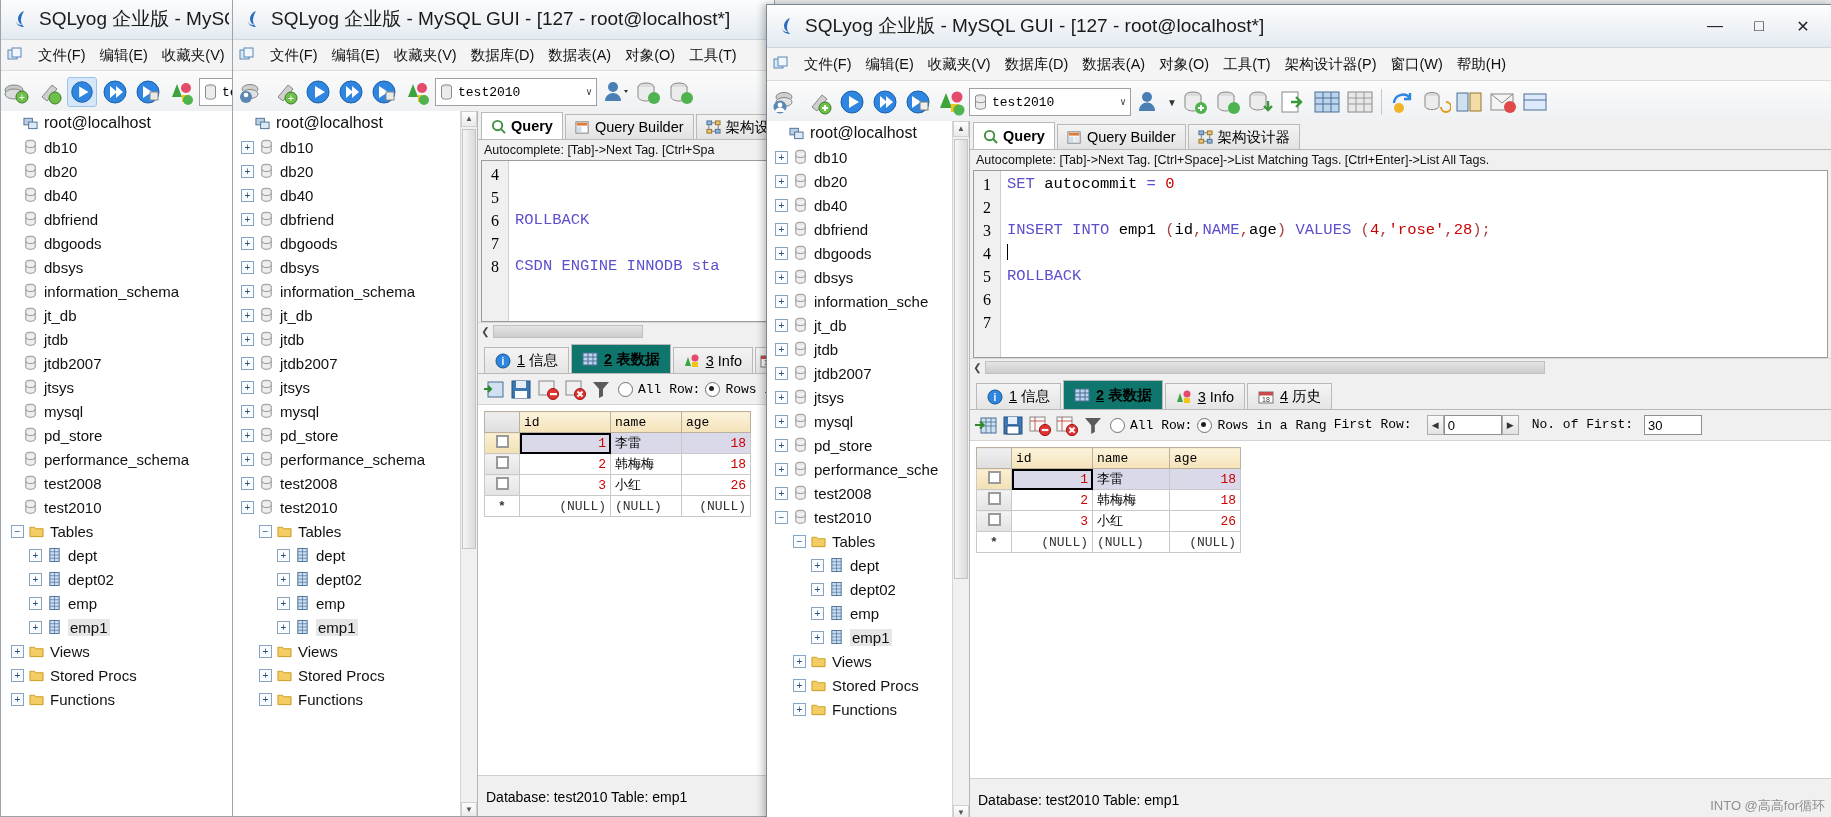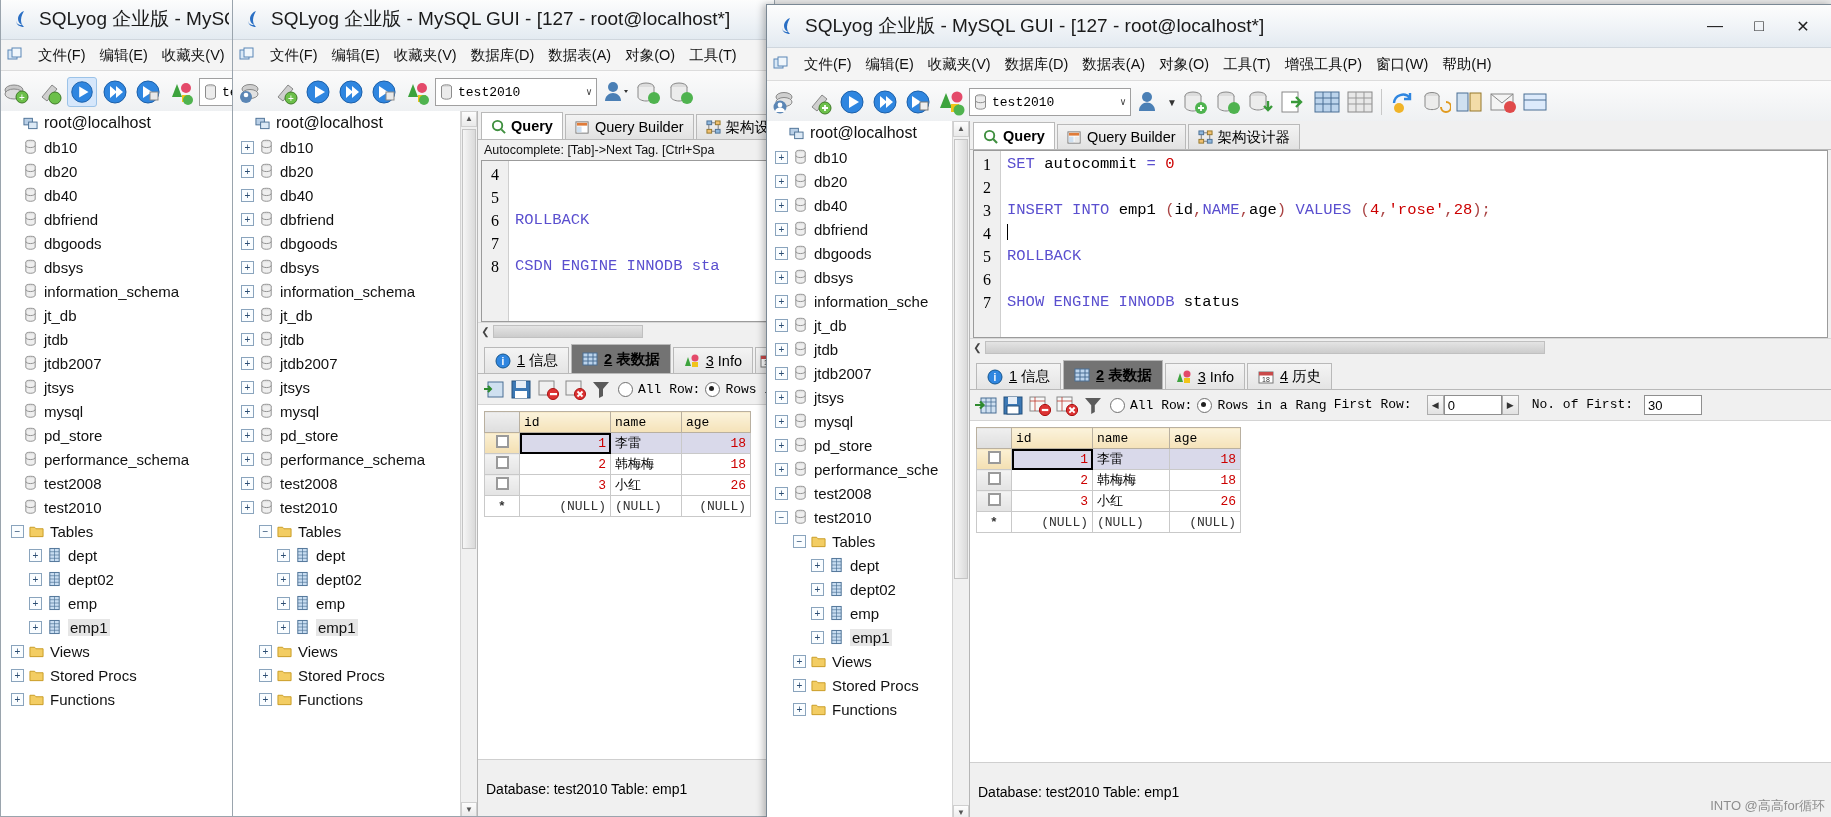--- a/index.html
+++ b/index.html
@@ -69,21 +69,21 @@
   .pun{color:#aa4444;}
   .id{color:#000;}
   .caret{display:inline-block;width:1px;height:16px;background:#000;vertical-align:-3px;}
   .hscroll{height:17px;background:#f0f0f0;border-top:1px solid #d8d8d8;display:flex;align-items:center;}
   .hscroll .lf{width:15px;text-align:center;font-size:10px;color:#444;}
   .hscroll .hthumb{height:13px;background:linear-gradient(#e4e4e4,#cccccc);border:1px solid #c0c0c0;box-sizing:border-box;}
 
   .rtabs{display:flex;align-items:flex-end;height:30px;background:#f0f0f0;padding-left:6px;border-bottom:1px solid #b9b9b9;margin-top:3px;}
   .rtab{display:flex;align-items:center;gap:6px;height:25px;padding:0 10px;font-size:14.5px;
     border:1px solid #b9b9b9;border-bottom:none;background:linear-gradient(#f4f4f4,#e4e4e4);margin-right:2px;white-space:nowrap;}
-  .rtab.active{background:#737373;height:28px;font-weight:bold;}
+  .rtab.active{background:#0f766e;height:28px;font-weight:bold;}
   .rtab .ti{width:16px;height:16px;flex:0 0 auto;}
   .rtab u{text-decoration:underline;}
 
   .gridbar{height:30px;display:flex;align-items:center;gap:5px;padding:0 5px;background:#f0f0f0;border-bottom:1px solid #d4d4d4;}
   .gb{width:22px;height:21px;flex:0 0 auto;}
   .radio{width:13px;height:13px;border:1px solid #707070;border-radius:50%;background:#fff;display:inline-block;position:relative;flex:0 0 auto;}
   .radio.on::after{content:"";position:absolute;left:3px;top:3px;width:5px;height:5px;border-radius:50%;background:#222;}
   .gmono{font-family:"Liberation Mono",monospace;font-size:13px;white-space:nowrap;}
   .spin{display:flex;align-items:center;}
   .spin .ar{width:17px;height:20px;background:linear-gradient(#fafafa,#e2e2e2);border:1px solid #adadad;box-sizing:border-box;
@@ -96,21 +96,21 @@
   table.grid td{border:1px solid #c9c9c9;padding:1px 4px;height:18px;}
   td.chk{background:linear-gradient(#f3f3f3,#e3e3e3);text-align:center;padding:0;}
   td.chk .cb{width:13px;height:13px;border:2px solid #9a9a9a;background:#fff;display:inline-block;box-sizing:border-box;}
   td.chk.first{background:linear-gradient(#fbf0d3,#f3dfb2);}
   td.num{text-align:right;}
   tr.selrow td{background:#d9d9ea;}
   td.curcell{outline:2px solid #000;outline-offset:-2px;background:#d3d3e6;}
   tr.nullrow td{color:#333;background:#fff;}
   td.star{text-align:center;background:linear-gradient(#f3f3f3,#e3e3e3);font-weight:bold;}
 
-  .statusbar{height:26px;display:flex;align-items:center;padding:16px 8px;font-size:14px;
+  .statusbar{height:26px;display:flex;align-items:center;padding:8px 8px;font-size:14px;
     background:#f0f0f0;border-top:1px solid #cfcfcf;white-space:nowrap;}
   .wm{position:absolute;right:6px;bottom:4px;font-size:13px;color:#8e8e8e;}
   .clip{overflow:hidden;}
 </style>
 </head>
 <body>
 
 <div class="win" id="win1" style="left:0px;top:-2px;width:236px;height:819px;">
   <div class="titlebar">
     <svg class="tlogo" viewBox="0 0 20 20">
@@ -858,21 +858,21 @@
         <rect x="1" y="3" width="9" height="9" fill="#d9e8f6" stroke="#5b86b5"></rect>
         <rect x="5" y="1" width="9" height="9" fill="#f0f6fb" stroke="#5b86b5"></rect>
       </svg>
     <span class="mi">文件(F)</span>
     <span class="mi">编辑(E)</span>
     <span class="mi">收藏夹(V)</span>
     <span class="mi">数据库(D)</span>
     <span class="mi">数据表(A)</span>
     <span class="mi">对象(O)</span>
     <span class="mi">工具(T)</span>
-    <span class="mi">增强工具(P)</span>
+    <span class="mi">架构设计器(P)</span>
     <span class="mi">窗口(W)</span>
     <span class="mi">帮助(H)</span>
   </div>
   <div class="toolbar">
     <svg class="tb" viewBox="0 0 30 30">
         <ellipse cx="13" cy="10" rx="8" ry="4.5" fill="#cfcfcf" stroke="#888"></ellipse>
         <ellipse cx="13" cy="15" rx="8" ry="4.5" fill="#e2e2e2" stroke="#888"></ellipse>
         <circle cx="9" cy="20" r="6.5" fill="#5b86b5"></circle>
         <circle cx="9" cy="18" r="2.4" fill="#fff"></circle>
         <path d="M4 25c0-3 2.4-4.5 5-4.5s5 1.5 5 4.5z" fill="#fff"></path>
@@ -1214,39 +1214,39 @@
           <svg class="ti" viewBox="0 0 16 16">
               <rect x="1" y="1" width="5" height="4" fill="#8fb7dd" stroke="#4a6f94"></rect>
               <rect x="10" y="1" width="5" height="4" fill="#f0c070" stroke="#94762a"></rect>
               <rect x="1" y="10" width="5" height="4" fill="#f0c070" stroke="#94762a"></rect>
               <rect x="10" y="10" width="5" height="4" fill="#8fb7dd" stroke="#4a6f94"></rect>
               <path d="M6 3h4M3.5 5v5M12.5 5v5M6 12h4" stroke="#777"></path>
             </svg>
           <span>架构设计器</span>
         </div>
       </div>
+      <div class="hint">Autocomplete: [Tab]-&gt;Next Tag. [Ctrl+Space]-&gt;List Matching Tags. [Ctrl+Enter]-&gt;List All Tags.</div>
 
       <div class="editor" style="flex:0 0 186px;">
         <div class="gutter" id="w3gutter">
             <div>1</div>
             <div>2</div>
             <div>3</div>
             <div>4</div>
             <div>5</div>
             <div>6</div>
             <div>7</div>
           </div>
         <div class="code">
           <div><span class="kw">SET</span> <span class="id">autocommit</span> <span class="kw">=</span> <span class="num">0</span></div>
           <div>&nbsp;</div>
           <div><span class="kw">INSERT INTO</span> <span class="id">emp1</span> <span class="pun">(</span><span class="id">id</span><span class="pun">,</span><span class="kw">NAME</span><span class="pun">,</span><span class="id">age</span><span class="pun">)</span> <span class="kw">VALUES</span> <span class="pun">(</span><span class="num">4</span><span class="pun">,</span><span class="str">'rose'</span><span class="pun">,</span><span class="num">28</span><span class="pun">);</span></div>
           <div><span class="caret"></span></div>
           <div><span class="kw">ROLLBACK</span></div>
           <div>&nbsp;</div>
-          <div><span class="kw">SHOW ENGINE INNODB</span> <span class="id">status</span></div>
         </div>
       </div>
       <div class="hscroll">
         <div class="lf">❮</div>
         <div class="hthumb" style="width:560px;"></div>
       </div>
 
       <div class="rtabs">
         <div class="rtab">
           <svg class="ti" viewBox="0 0 16 16">

